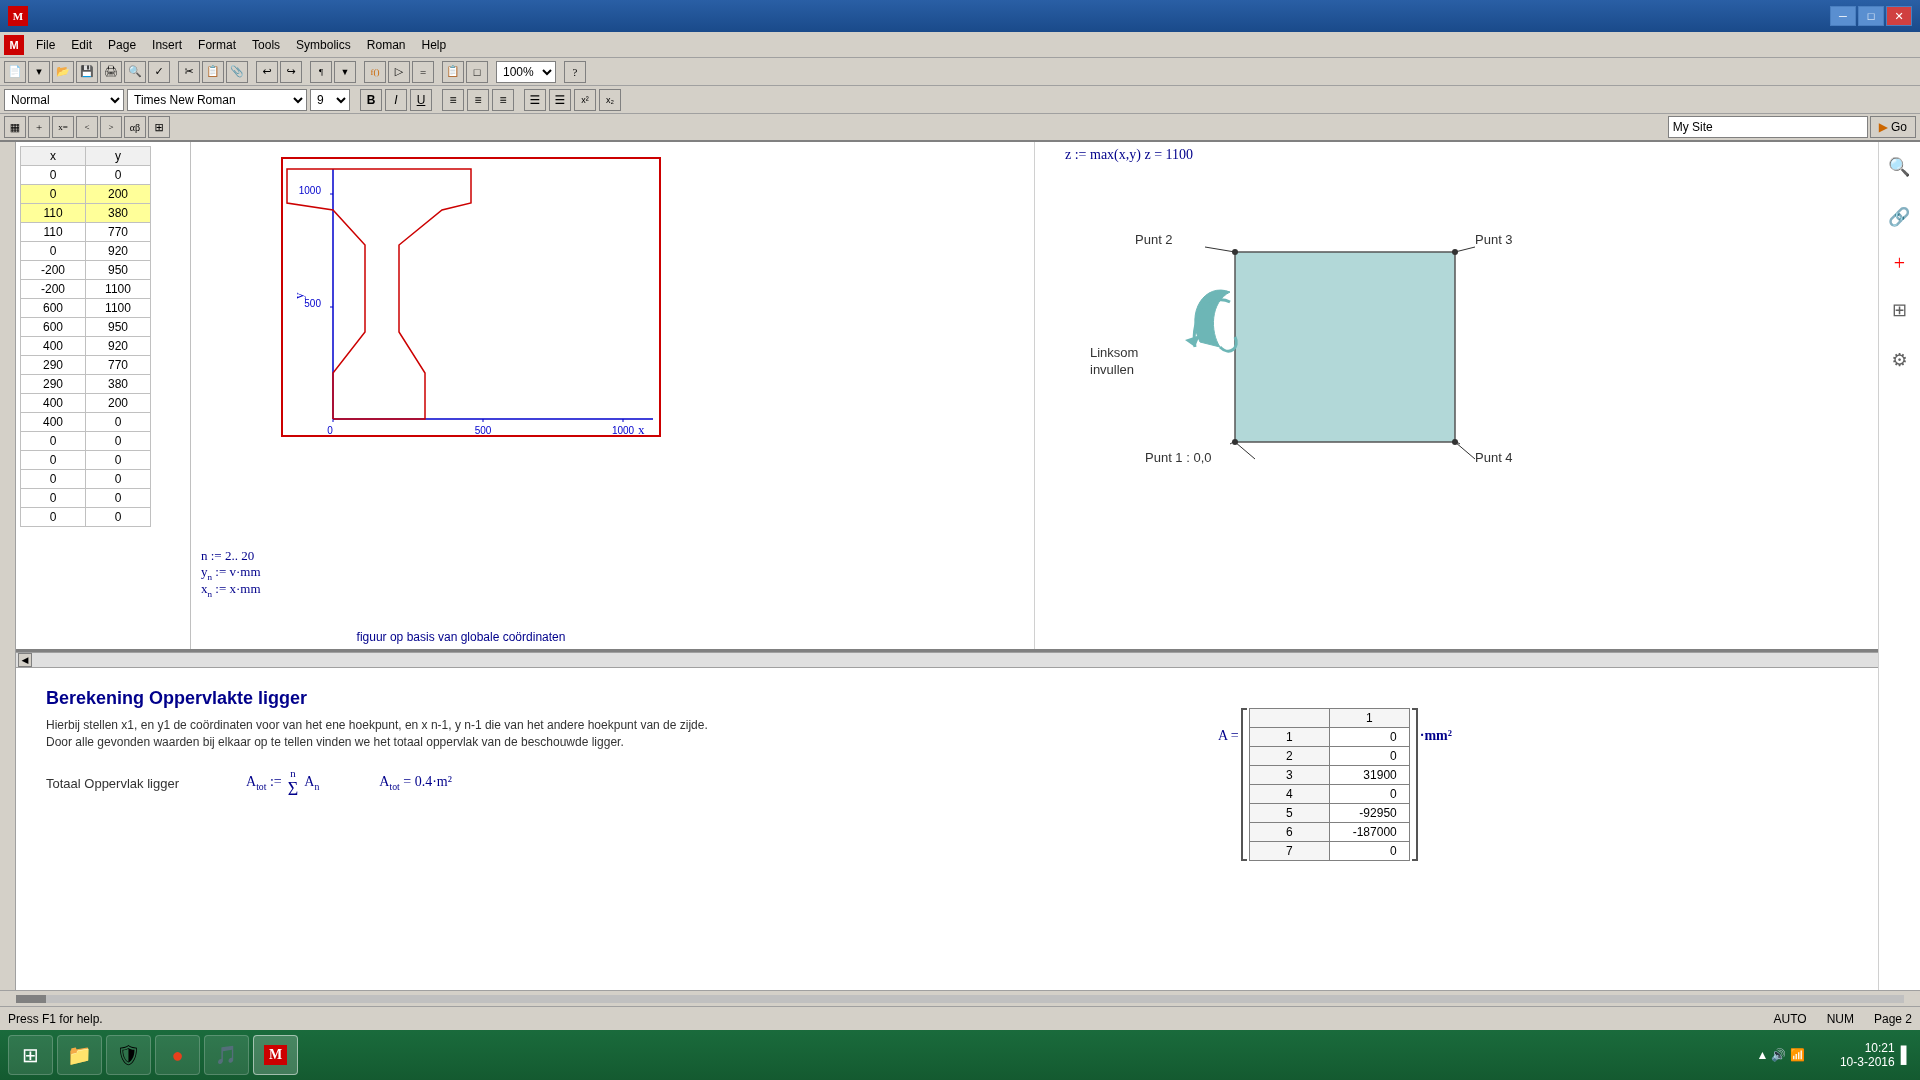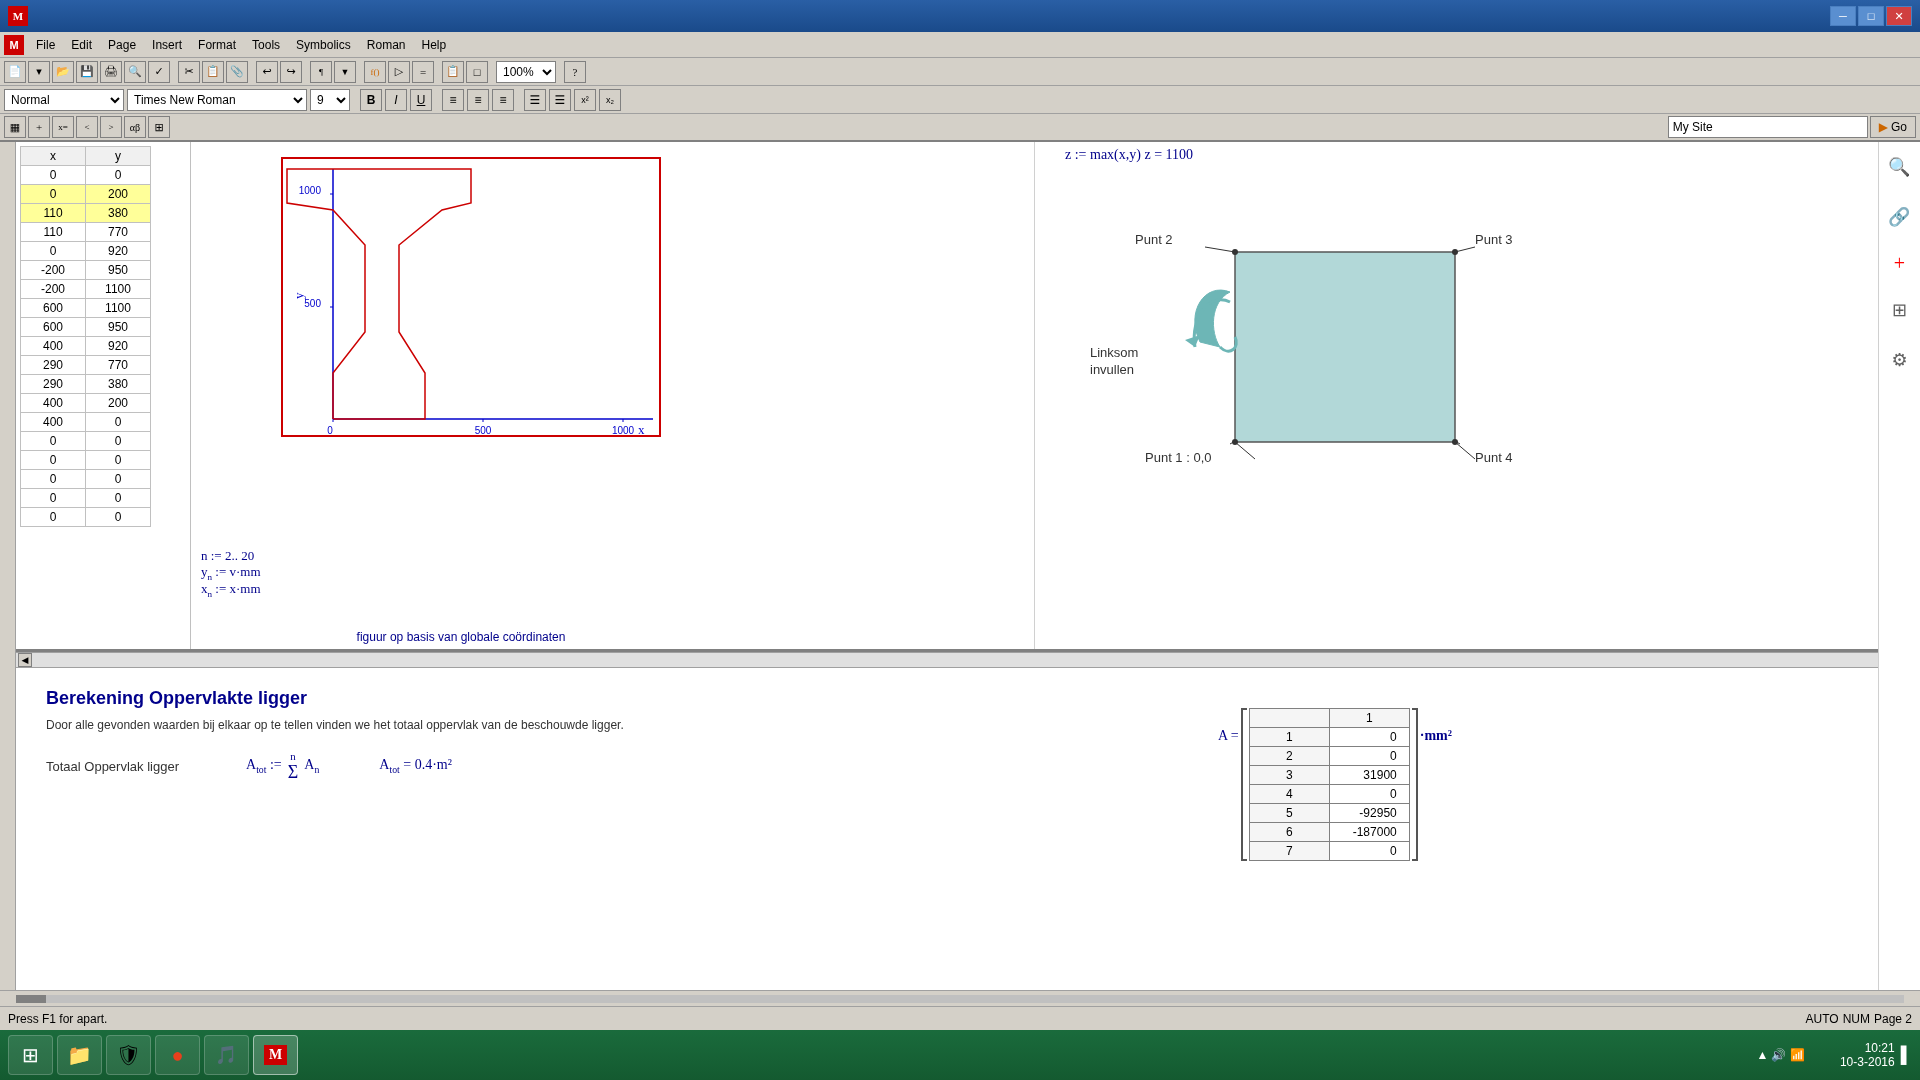--- a/index.html
+++ b/index.html
@@ -260,21 +260,21 @@
       border-top: 1px solid #a0a0a0;
       display: flex;
       align-items: center;
       padding: 0 8px;
       font-family: Arial, sans-serif;
       font-size: 12px;
       justify-content: space-between;
     }
     .status-right {
       display: flex;
-      gap: 4px;
+      gap: 20px;
       align-items: center;
     }
 
     .taskbar-btn {
       height: 40px;
       min-width: 45px;
       background: rgba(255,255,255,0.1);
       border: 1px solid rgba(255,255,255,0.2);
       border-radius: 4px;
       display: flex;
@@ -650,20 +650,21 @@
     </div>
 
     <div id="collapse-bar" style="position:relative;">
       <div class="collapse-btn" style="position:absolute; left:2px;">◀</div>
     </div>
 
     <div id="bottom-section">
 
       <div id="bottom-left">
         <div class="section-title" style="margin-bottom:8px;">Berekening Oppervlakte ligger</div>
+        <div class="section-text">Hierbij stellen x1, en y1 de coördinaten voor van het ene hoekpunt, en x n-1, y n-1 die van het andere hoekpunt van de zijde.</div>
         <div class="section-text" style="margin-bottom:16px;">Door alle gevonden waarden bij elkaar op te tellen vinden we het totaal oppervlak van de beschouwde ligger.</div>
 
 
         <div class="formula-block" style="margin-top:16px;">
           <div class="formula-label">Totaal Oppervlak ligger</div>
           <div class="formula" style="display:inline-flex; align-items:center; gap:6px; margin-right:40px;">
             <span>A<sub>tot</sub> :=</span>
             <span style="display:flex; flex-direction:column; align-items:center; font-size:18px;">
               <span style="font-size:11px;">n</span>
               <span>Σ</span>
@@ -737,21 +738,21 @@
   </div>
 </div>
 
 <div id="hscrollbar">
   <div class="scroll-track">
     <div class="scroll-thumb"></div>
   </div>
 </div>
 
 <div id="statusbar">
-  <span>Press F1 for apart.</span>
+  <span>Press F1 for help.</span>
   <div class="status-right">
     <span>AUTO</span>
     <span>NUM</span>
     <span>Page 2</span>
   </div>
 </div>
 
 <div id="taskbar">
   <div class="taskbar-btn">
     <span style="color:white; font-size:20px;">⊞</span>

